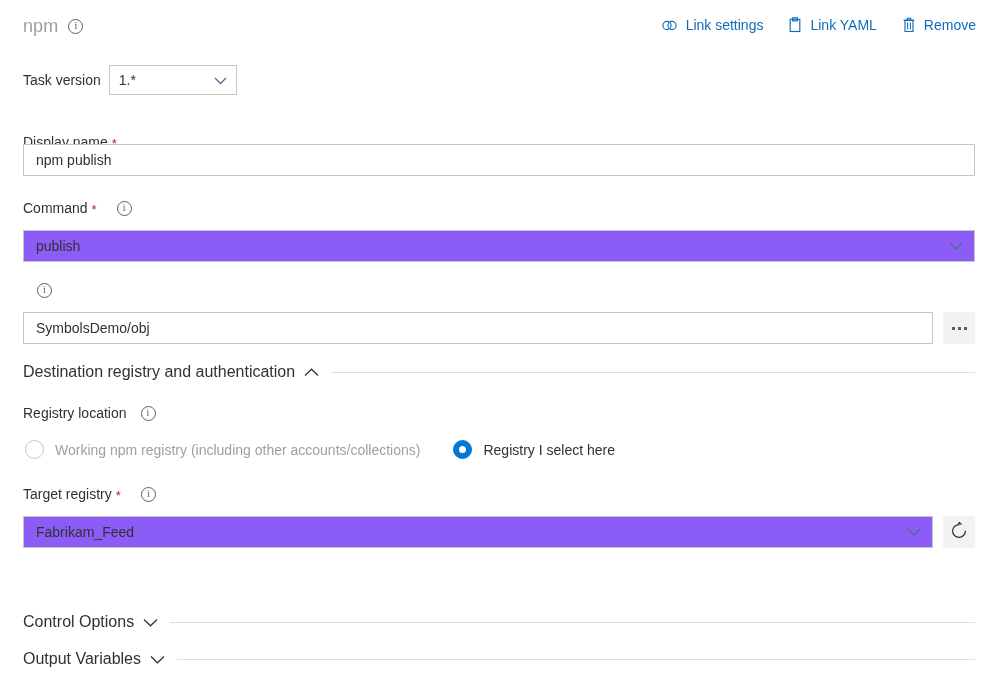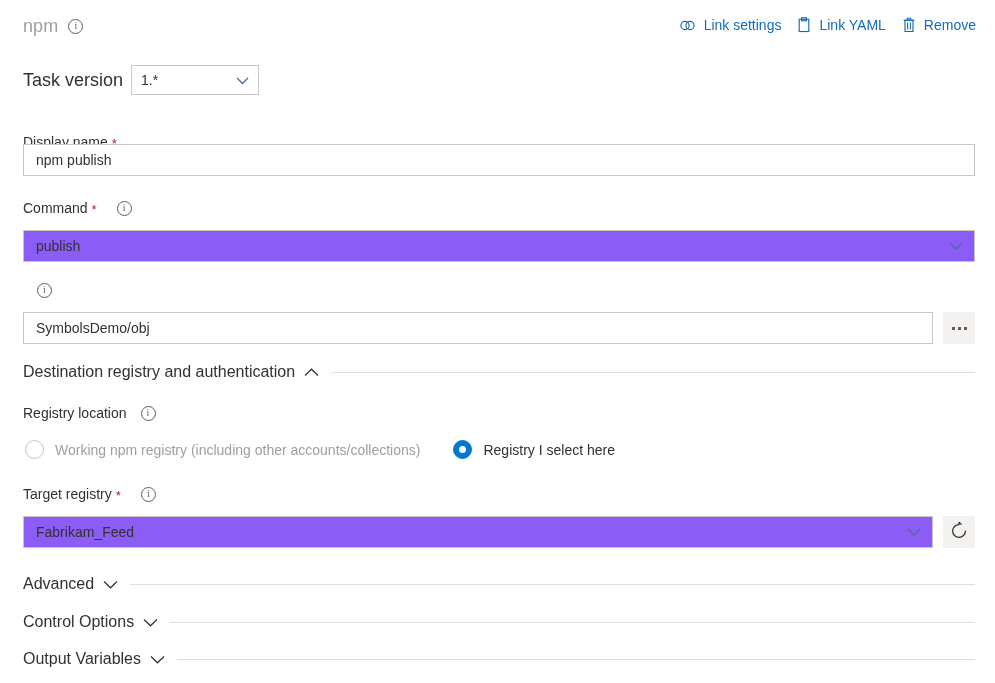--- a/index.html
+++ b/index.html
@@ -61,21 +61,21 @@
     box-sizing: border-box;
   }
   .info-icon span { position: relative; top: -0.5px; }
 
   .header-actions {
     position: absolute;
     right: 19px;
     top: 17px;
     display: flex;
     align-items: center;
-    gap: 16px;
+    gap: 25px;
   }
   .action-link {
     display: flex;
     align-items: center;
     gap: 8px;
     color: #0f6cbd;
     font-size: 14px;
     cursor: pointer;
     white-space: nowrap;
   }
@@ -84,21 +84,21 @@
   
   .taskversion-row {
     position: absolute;
     left: 23px;
     top: 65px;
     display: flex;
     align-items: center;
     gap: 8px;
   }
   .taskversion-label {
-    font-size: 18px;
+    font-size: 14px;
     color: #323130;
   }
   .tv-select {
     width: 128px;
     height: 30px;
     border: 1px solid #c8c6c4;
     background: #fff;
     display: flex;
     align-items: center;
     padding: 0 8px 0 9px;
@@ -396,29 +396,20 @@
         <path d="M9 2.6A6.4 6.4 0 1 0 15.4 9" stroke="#323130" stroke-width="1.25" stroke-linecap="round"></path>
         <path d="M9 2.6V0.2L11.6 2.6" stroke="#323130" stroke-width="1.25" stroke-linejoin="round" fill="none"></path>
         <path d="M6.6 2.6h2.6v-2.4" stroke="#323130" stroke-width="1.25" fill="none" opacity="0"></path>
         <path d="M9.1 0.4l2.3 2.2-2.3 2.2" stroke="#323130" stroke-width="1.25" fill="none" opacity="0"></path>
         <path d="M9 0.3v4.6" stroke="#323130" stroke-width="1.25" opacity="0"></path>
         <path d="M8.9 2.6L8.9 0.4 11.3 0.4" stroke="#323130" stroke-width="1.25" fill="none" opacity="0"></path>
       </svg>
     </span>
   </button>
 
-  <div class="section-header" style="top:575px;">
-    <span class="section-title">Advanced</span>
-    <span class="section-chev">
-      <svg width="15" height="9" viewBox="0 0 15 9" fill="none" xmlns="http://www.w3.org/2000/svg">
-        <path d="M1 1.5L7.5 7.8 14 1.5" stroke="#323130" stroke-width="1.2"></path>
-      </svg>
-    </span>
-    <span class="section-rule"></span>
-  </div>
 
   <div class="section-header" style="top:613px;">
     <span class="section-title">Control Options</span>
     <span class="section-chev">
       <svg width="15" height="9" viewBox="0 0 15 9" fill="none" xmlns="http://www.w3.org/2000/svg">
         <path d="M1 1.5L7.5 7.8 14 1.5" stroke="#323130" stroke-width="1.2"></path>
       </svg>
     </span>
     <span class="section-rule"></span>
   </div>

